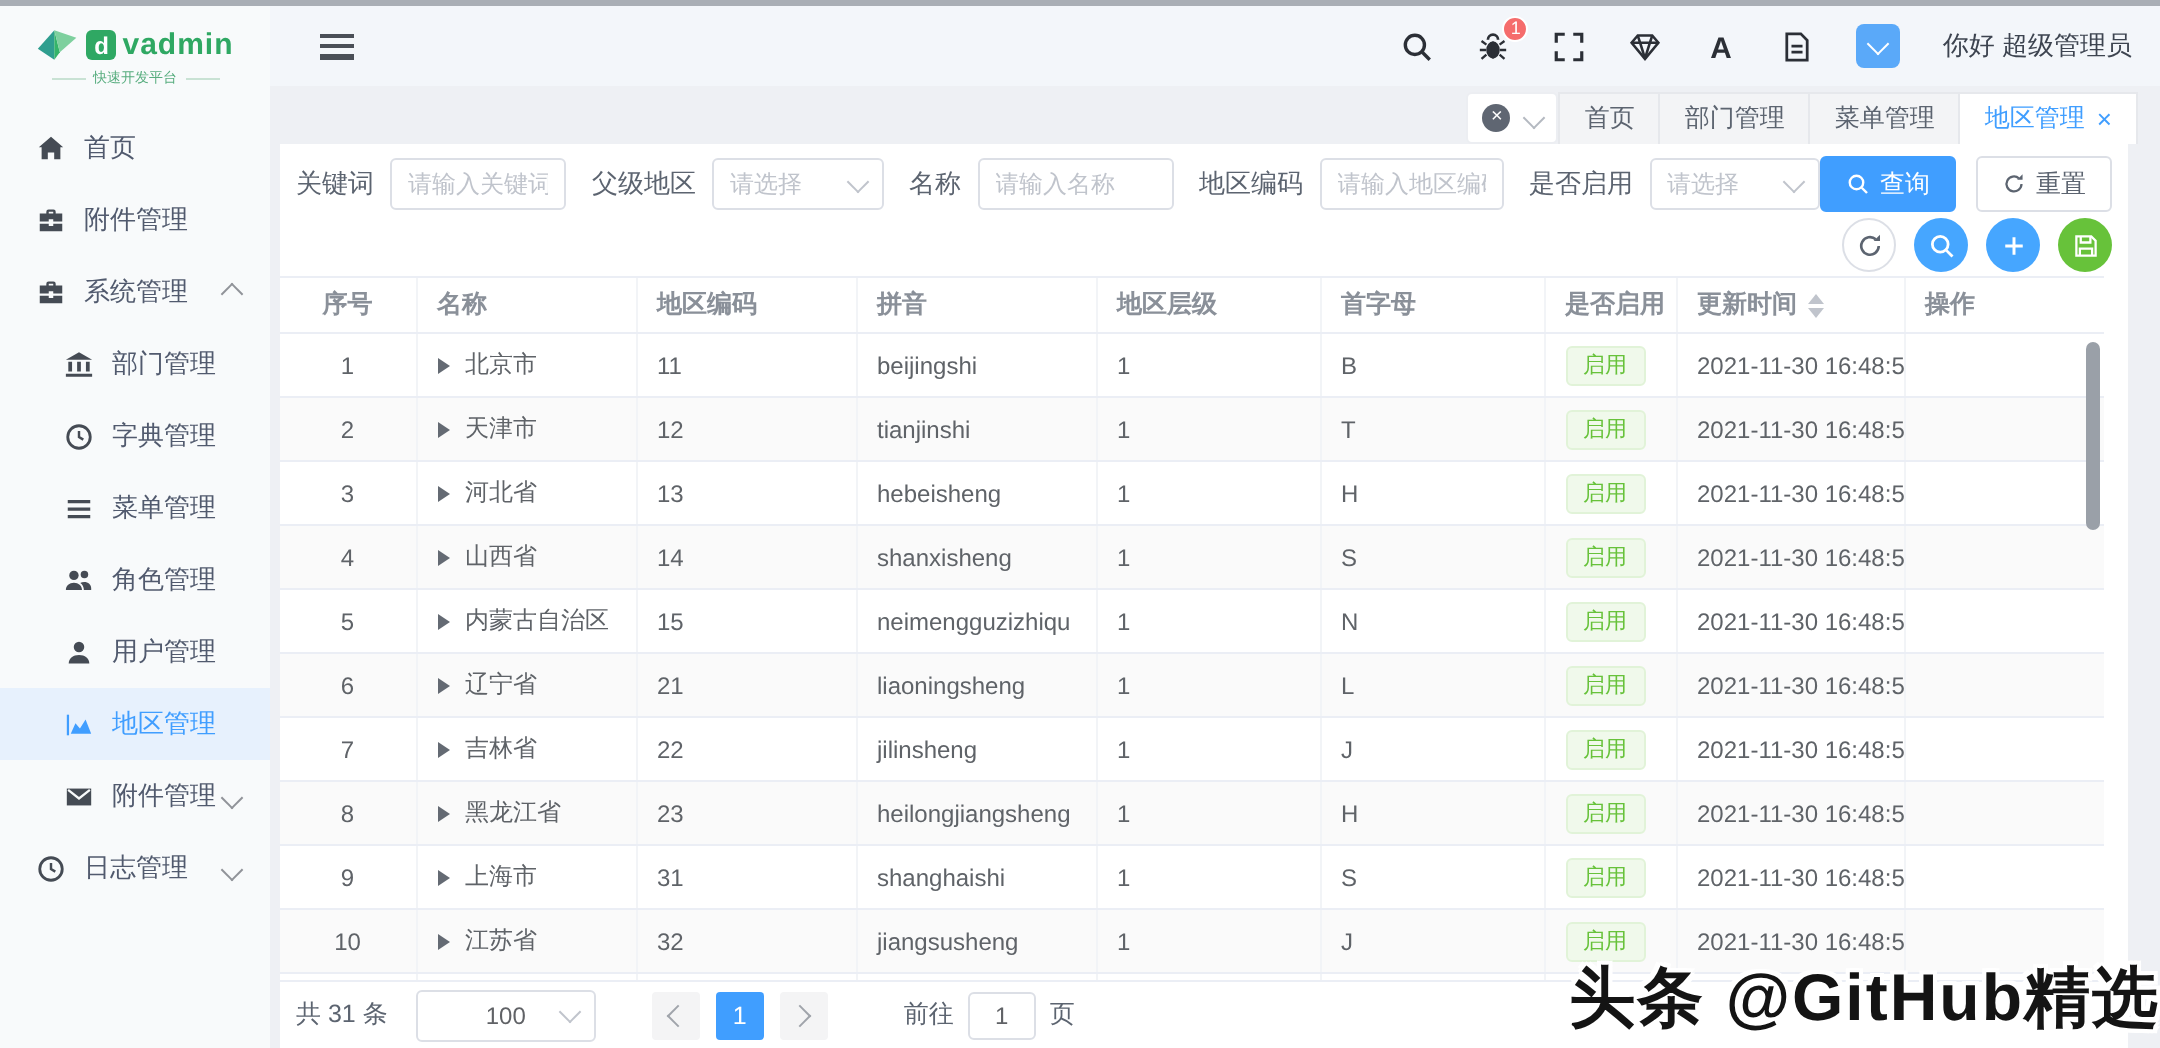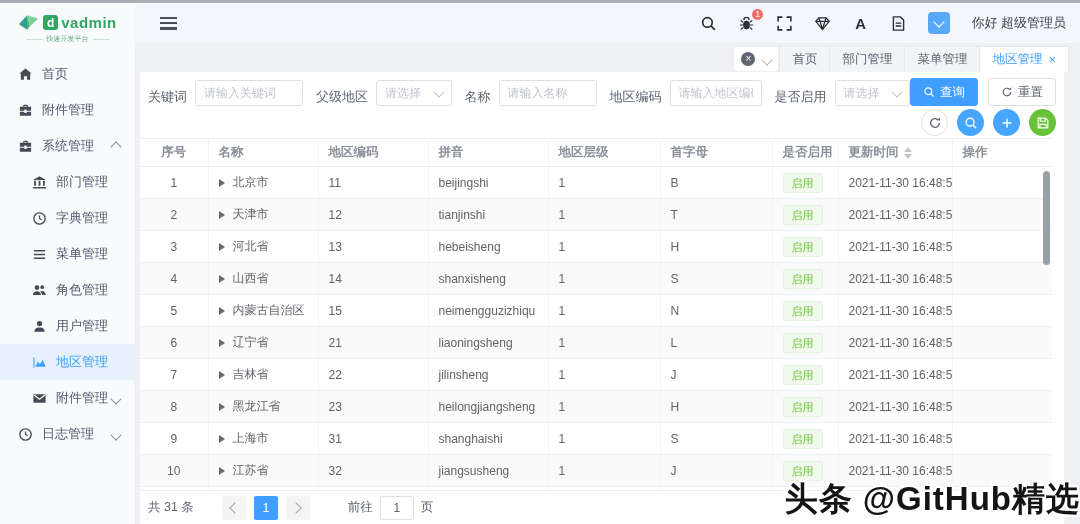--- a/index.html
+++ b/index.html
@@ -44,21 +44,21 @@
   .tab{height:26px;padding:0 12px;font-size:12.5px;color:#5c6470;background:#f3f4f6;border:1px solid #e6e8ec;border-bottom:none;margin-right:-1px;display:flex;align-items:center;gap:6px;box-sizing:border-box;cursor:pointer}
   .tab.active{background:#fff;color:#409eff}
   .tab-close{color:#409eff;font-size:13px;line-height:1}
   .tab-controls{margin-left:auto;align-self:center;height:24px;background:#fff;border-radius:3px;display:flex;align-items:center;padding:0 7px;gap:8px;border:1px solid #eceef2}
   .cclose{width:14px;height:14px;border-radius:50%;background:#5f6672;color:#fff;font-size:10px;display:flex;align-items:center;justify-content:center;cursor:pointer}
   .tc-chev{color:#b4b9c1;cursor:pointer}
 
   .card{position:absolute;left:5px;right:16px;top:29px;bottom:0;background:#fff}
 
   
-  .filters{position:absolute;top:6px;left:8px;right:8px;height:28px;display:flex;align-items:flex-end;font-size:13px;color:#5c6470;white-space:nowrap}
+  .filters{position:absolute;top:6px;left:8px;right:8px;height:28px;display:flex;align-items:center;font-size:13px;color:#5c6470;white-space:nowrap}
   .f-label{margin:0 8px 0 13px}
   .f-label:first-child{margin-left:0}
   .f-input{height:26px;border:1px solid #dcdfe6;border-radius:3px;padding:0 8px;font-size:12px;color:#606266;box-sizing:border-box;outline:none;font-family:inherit}
   .f-input::placeholder{color:#c0c4cc}
   .f-select{height:26px;border:1px solid #dcdfe6;border-radius:3px;padding:12px 8px;font-size:12px;color:#c0c4cc;display:flex;align-items:center;justify-content:space-between;box-sizing:border-box;cursor:pointer;background:#fff}
   .btn{height:28px;border-radius:3px;font-size:12.5px;display:inline-flex;align-items:center;gap:5px;padding:0 12px;cursor:pointer;box-sizing:border-box}
   .btn svg{width:12px;height:12px}
   .btn-primary{background:#409eff;color:#fff;border:1px solid #409eff;}
   .btn-plain{background:#fff;color:#5c6470;border:1px solid #dcdfe6;margin-left:10px}
 
@@ -317,21 +317,21 @@
       <div class="tab active">
       <span>地区管理</span>
       <span class="tab-close">×</span>
     </div>
     </div>
 
   <div class="card">
 
     <div class="filters">
       <span class="f-label">关键词</span>
-      <input class="f-input" style="width: 108px;" placeholder="请输入关键词">
+      <input class="f-input" style="width: 88px;" placeholder="请输入关键词">
       <span class="f-label">父级地区</span>
       <div class="f-select" style="width:88px">
         <span>请选择</span>
         <span class="chev"></span>
       </div>
       <span class="f-label">名称</span>
       <input class="f-input" style="width: 98px;" placeholder="请输入名称">
       <span class="f-label">地区编码</span>
       <input class="f-input" style="width: 92px;" placeholder="请输入地区编码">
       <span class="f-label">是否启用</span>
@@ -614,20 +614,24 @@
             <td>2021-11-30 16:48:54</td>
             <td></td>
           </tr>
           </tbody>
       </table>
       <span class="scroll-thumb"></span>
     </div>
 
     <div class="pagination">
       <span>共 31 条</span>
+      <div class="page-select">
+        <span>100</span>
+        <span class="chev"></span>
+      </div>
       <span class="pg-btn pg-prev">
           <span class="pch"></span>
         </span>
       <span class="pg-cur">1</span>
       <span class="pg-btn pg-next">
           <span class="pch right"></span>
         </span>
       <span class="goto-label">前往</span>
       <input class="goto-input" value="1" style="">
       <span>页</span>

